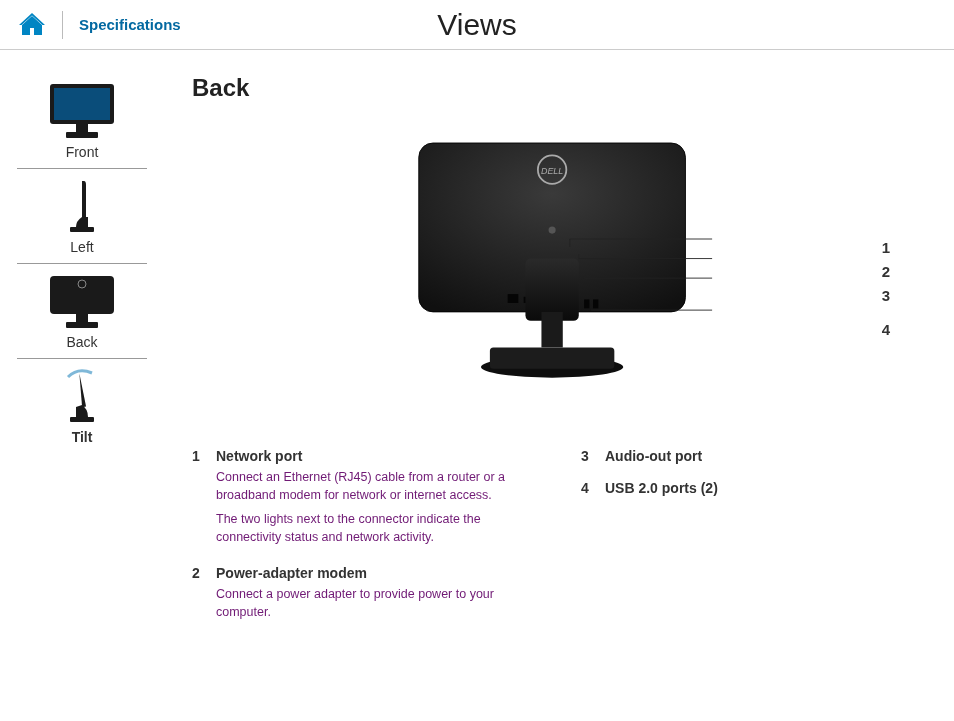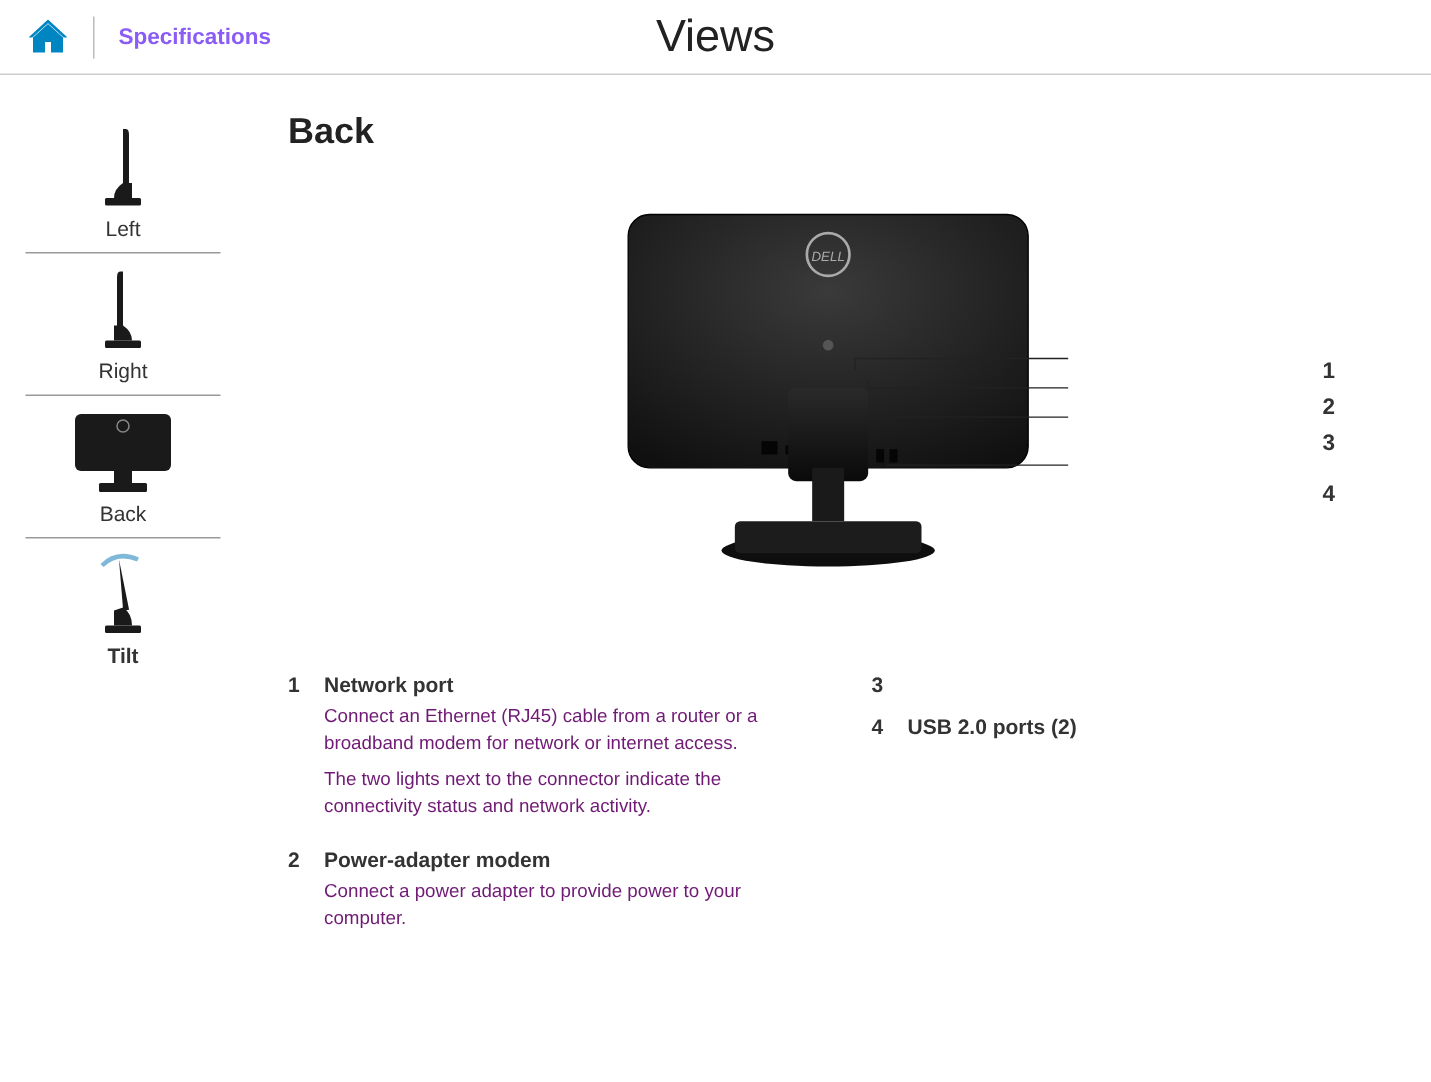--- a/index.html
+++ b/index.html
@@ -22,21 +22,21 @@
   .home-icon {
     width: 28px; height: 28px;
     display: flex; align-items: center; justify-content: center;
     cursor: pointer;
   }
   .vbar {
     width: 1px; height: 28px; background: #bbb;
     margin: 0 16px;
   }
   .spec-link {
-    color: #8b5cf6;
+    color: #0369a1;
     font-weight: 600;
     font-size: 15px;
     cursor: pointer;
   }
   .page-title {
     position: absolute;
     left: 0; right: 0;
     text-align: center;
     font-size: 30px;
     font-weight: 400;
@@ -148,42 +148,43 @@
   </div>
   <div class="vbar"></div>
   <div class="spec-link">Specifications</div>
   <div class="page-title">Views</div>
 </div>
 
 <div class="body-area">
 
   <div class="sidebar">
 
+    <div class="sb-item">
+      <div class="sb-thumb">
+        <svg width="72" height="58" viewBox="0 0 72 58">
+          <rect x="4" y="2" width="64" height="40" rx="3" fill="#1a1a1a"></rect>
+          <rect x="8" y="6" width="56" height="32" fill="#0a4d7a"></rect>
+          <rect x="30" y="42" width="12" height="8" fill="#1a1a1a"></rect>
+          <rect x="20" y="50" width="32" height="6" rx="1" fill="#1a1a1a"></rect>
+        </svg>
+      </div>
+      <div class="sb-label">Front</div>
+    </div>
 
     <div class="sb-item">
       <div class="sb-thumb">
         <svg width="40" height="58" viewBox="0 0 40 58">
           <path d="M22 4 Q24 4 24 8 L24 40 Q24 42 22 42 L20 42 L20 4 Z" fill="#1a1a1a"></path>
           <path d="M20 40 Q14 44 14 50 L26 50 L26 40 Z" fill="#1a1a1a"></path>
           <rect x="8" y="50" width="24" height="5" rx="1" fill="#1a1a1a"></rect>
         </svg>
       </div>
       <div class="sb-label">Left</div>
     </div>
 
-    <div class="sb-item">
-      <div class="sb-thumb">
-        <svg width="40" height="58" viewBox="0 0 40 58">
-          <path d="M18 4 Q16 4 16 8 L16 40 Q16 42 18 42 L20 42 L20 4 Z" fill="#1a1a1a"></path>
-          <path d="M20 40 Q26 44 26 50 L14 50 L14 40 Z" fill="#1a1a1a"></path>
-          <rect x="8" y="50" width="24" height="5" rx="1" fill="#1a1a1a"></rect>
-        </svg>
-      </div>
-      <div class="sb-label">Right</div>
-    </div>
 
     <div class="sb-item">
       <div class="sb-thumb">
         <svg width="72" height="58" viewBox="0 0 72 58">
           <rect x="4" y="4" width="64" height="38" rx="4" fill="#1a1a1a"></rect>
           <circle cx="36" cy="12" r="4" fill="none" stroke="#888" stroke-width="1"></circle>
           <rect x="30" y="42" width="12" height="8" fill="#1a1a1a"></rect>
           <rect x="20" y="50" width="32" height="6" rx="1" fill="#1a1a1a"></rect>
         </svg>
       </div>
@@ -272,20 +273,21 @@
             <div class="desc-title">Power-adapter modem</div>
             <div class="desc-text">Connect a power adapter to provide power to your computer.</div>
           </div>
         </div>
       </div>
 
       <div class="desc-col">
         <div class="desc-item">
           <div class="desc-num">3</div>
           <div class="desc-body">
+            <div class="desc-title">Audio-out port</div>
           </div>
         </div>
         <div class="desc-item">
           <div class="desc-num">4</div>
           <div class="desc-body">
             <div class="desc-title">USB 2.0 ports (2)</div>
           </div>
         </div>
       </div>
     </div>

